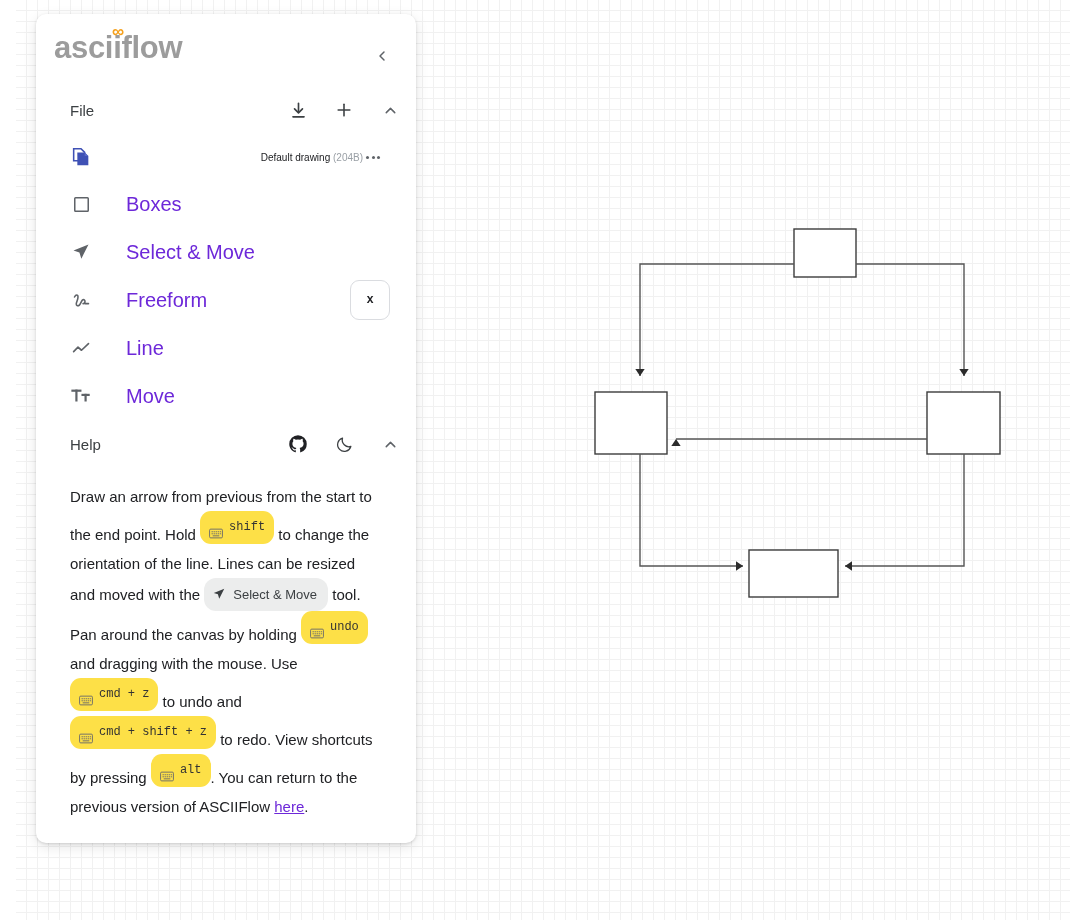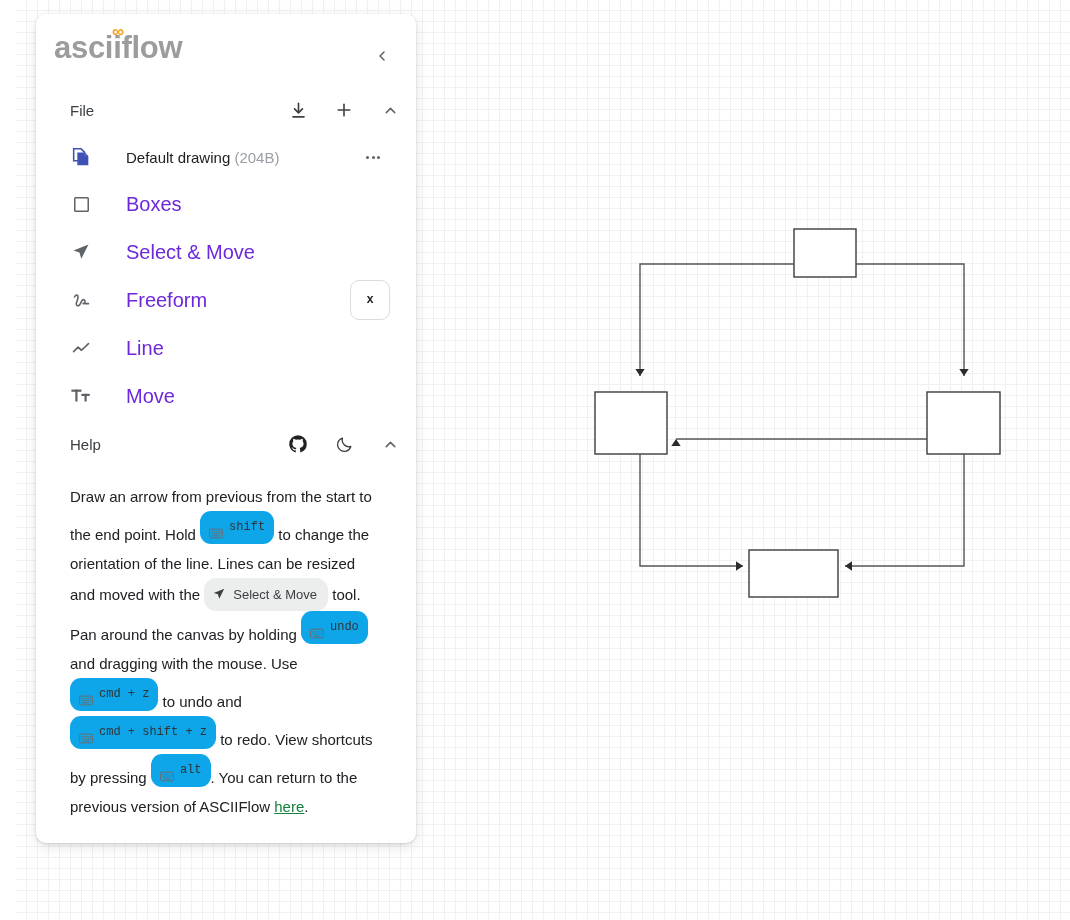--- a/index.html
+++ b/index.html
@@ -128,23 +128,24 @@
     box-sizing: border-box;
     cursor: pointer;
   }
   .file-icon {
     width: 22px;
     height: 22px;
     flex: none;
     margin-right: 34px;
   }
   .file-name {
-    font-size: 15px;
+    font-size: 10px;
     color: #202124;
     flex: 1;
+    text-align: right;
   }
   .file-size {
     color: #9aa0a6;
   }
   .more-btn {
     width: 20px;
     height: 20px;
     display: flex;
     align-items: center;
     justify-content: center;
@@ -192,21 +193,21 @@
   .help-body {
     padding: 14px 34px 0 34px;
     font-size: 15px;
     line-height: 29px;
     color: #202124;
   }
   .kbd {
     display: inline-flex;
     align-items: center;
     gap: 6px;
-    background: #0ea5e9;
+    background: #fde047;
     border-radius: 11px;
     padding: 2px 9px;
     font-family: "Liberation Mono", monospace;
     font-size: 12px;
     color: #333;
     vertical-align: 1px;
     white-space: nowrap;
   }
   .chip {
     display: inline-flex;
@@ -214,21 +215,21 @@
     gap: 7px;
     background: #eceded;
     border-radius: 12px;
     padding: 2px 11px 2px 8px;
     font-size: 13px;
     color: #3c4043;
     vertical-align: 1px;
     white-space: nowrap;
   }
   .kb-glyph { display:inline-block; width:14px; height:11px; flex:none; }
-  .link { color: #15803d; text-decoration: underline; cursor: pointer; }
+  .link { color: #6d28d9; text-decoration: underline; cursor: pointer; }
 </style>
 </head>
 <body>
 
 <div id="app">
 
   <div id="canvas">
     <svg id="diagram-svg" viewBox="0 0 1070 920">
       <defs>
         <marker id="ah-down" viewBox="0 0 10 10" refX="5" refY="9" markerWidth="9" markerHeight="9" orient="auto-start-reverse">

